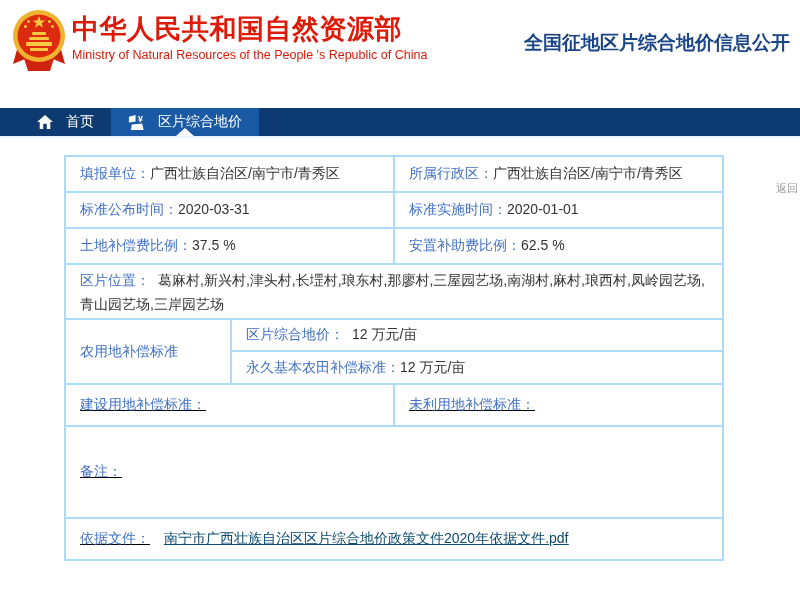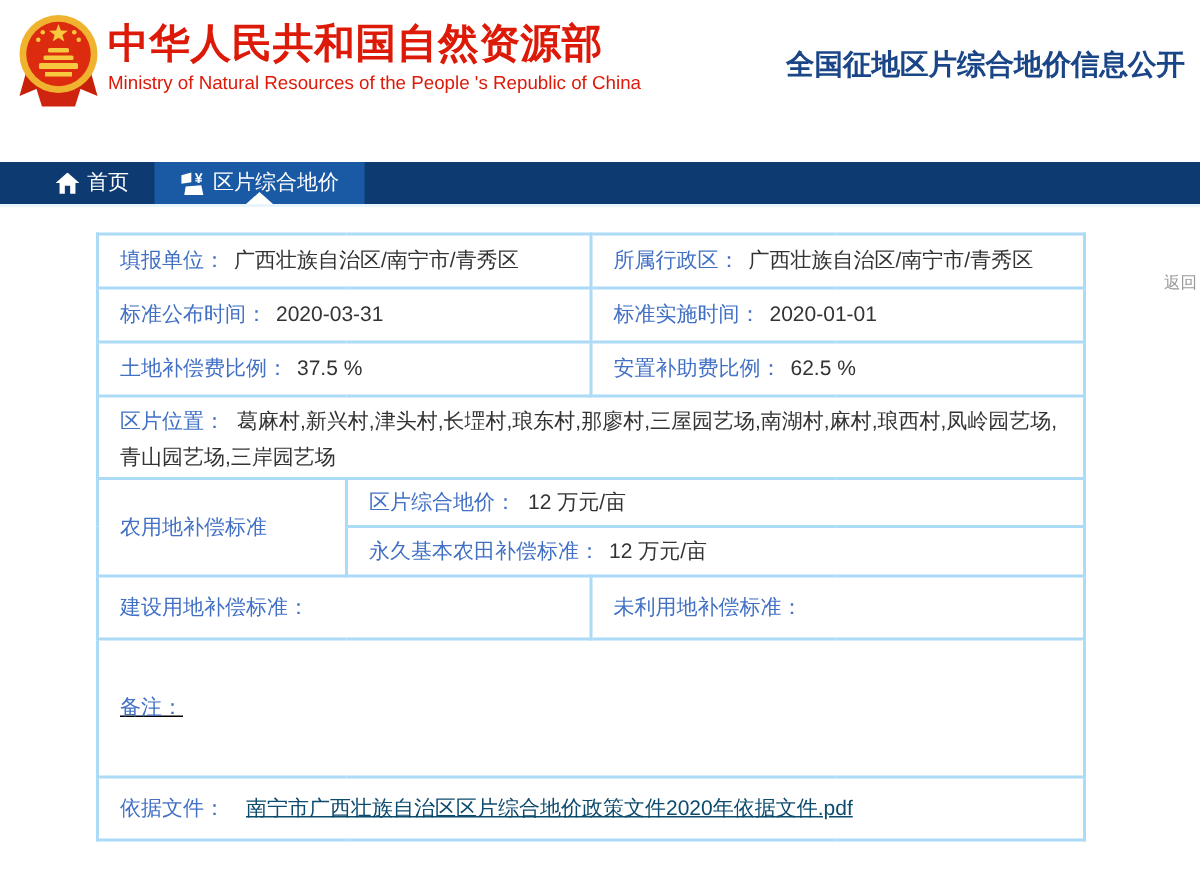--- a/index.html
+++ b/index.html
@@ -16,37 +16,37 @@
     font-family:"Liberation Sans","DejaVu Sans",sans-serif;}
   
   .header{position:relative;height:108px;background:#fff;}
   .emblem{position:absolute;left:12px;top:8px;width:54px;height:64px;}
   .org-block{position:absolute;left:72px;top:13px;}
   .org-title{font-size:27px;font-weight:bold;color:var(--brand-red,#dd1908);letter-spacing:0.5px;line-height:1.2;}
   .org-subtitle{font-size:12.5px;color:var(--brand-red,#dd1908);margin-top:3px;}
   .site-title{position:absolute;right:10px;top:30px;font-size:19px;font-weight:bold;color:var(--site-title-blue,#1a4586);}
   
   .nav{height:30px;background:var(--nav-bg,#0d3a70);display:flex;align-items:stretch;padding-left:20px;border-bottom:2px solid #e9f4fb;}
-  .nav-item{display:flex;align-items:center;gap:5px;padding:0 17px;color:#fff;font-size:14px;cursor:pointer;position:relative;}
+  .nav-item{display:flex;align-items:center;gap:13px;padding:0 17px;color:#fff;font-size:14px;cursor:pointer;position:relative;}
   .nav-item.active{background:var(--nav-active,#1a5aa5);}
   .nav-item.active::after{content:"";position:absolute;left:50%;bottom:0;transform:translateX(-50%);
     border-left:9px solid transparent;border-right:9px solid transparent;border-bottom:8px solid #fff;}
   .nav-item svg{display:block;}
   
   .content{position:relative;}
   .back-link{position:absolute;top:26px;right:2px;font-size:11px;color:#999;cursor:pointer;text-decoration:none;}
   .page-title{margin-top:37px;text-align:center;font-family:"Liberation Serif","DejaVu Serif",serif;
     font-size:26px;color:#3d3d3d;letter-spacing:1px;}
   
   table.info{border-collapse:collapse;margin:17px 0 0 64px;width:658px;font-size:14px;table-layout:fixed;}
   table.info td{border:2px solid var(--table-border,#abdbf6);padding:0 10px 0 14px;vertical-align:middle;color:var(--text-dark,#333);}
   .lbl{color:var(--label-blue,#4170c4);}
-  .val{color:var(--text-dark,#333);margin-left:6px;}
+  .val{color:var(--text-dark,#333);margin-left:0;}
   tr.h36{height:36px;} tr.h55{height:55px;} tr.h32{height:32px;} tr.h33{height:33px;}
-  tr.h35{height:42px;} tr.h92{height:92px;text-decoration:underline;}
+  tr.h35{height:42px;text-decoration:underline;} tr.h92{height:92px;text-decoration:underline;}
   td.loc{line-height:24px;padding-top:6px;padding-bottom:6px;}
   td.loc .val{margin-left:8px;}
   td.top{vertical-align:top;padding-top:11px;}
   td.subprice .val{margin-left:8px;}
   .pdf-link{color:#0c4a6e;text-decoration:underline;margin-left:14px;cursor:pointer;}
 </style>
 </head>
 <body>
 
 <div class="header">

